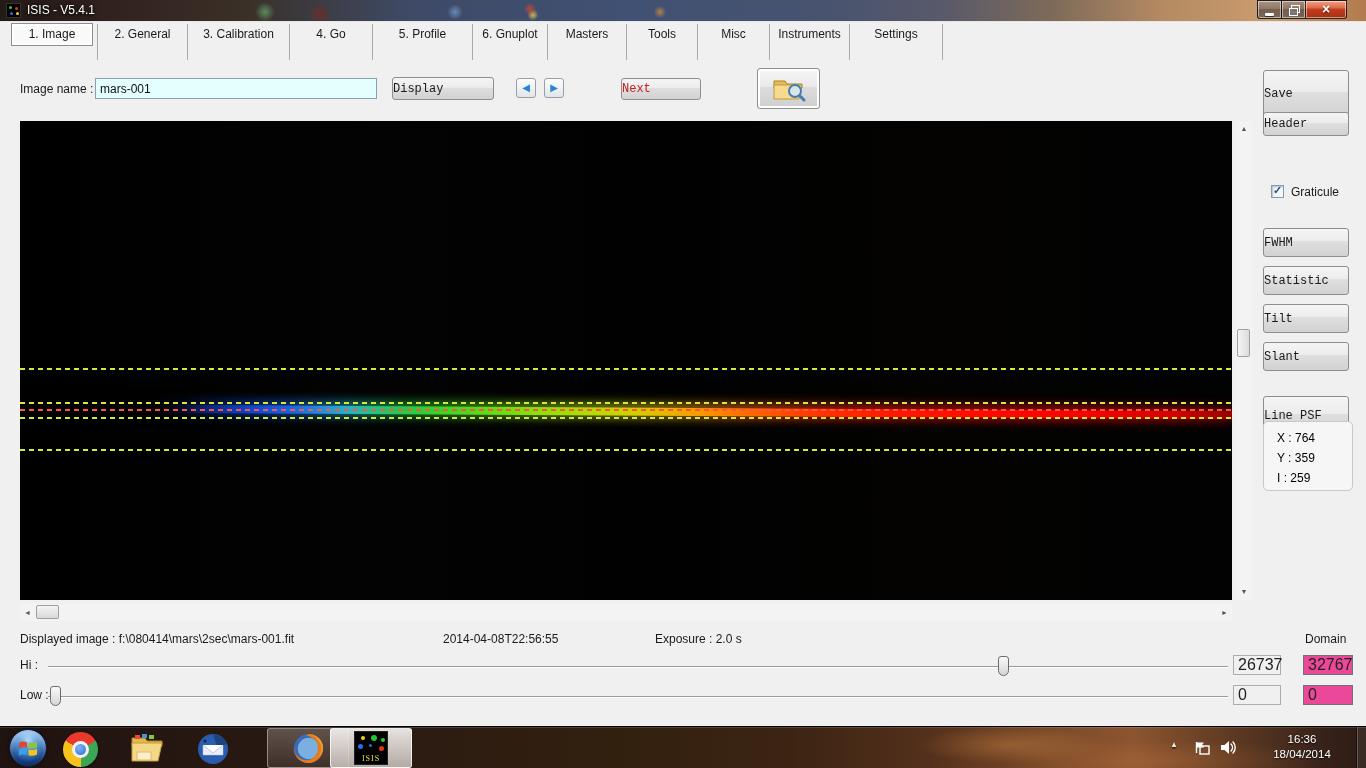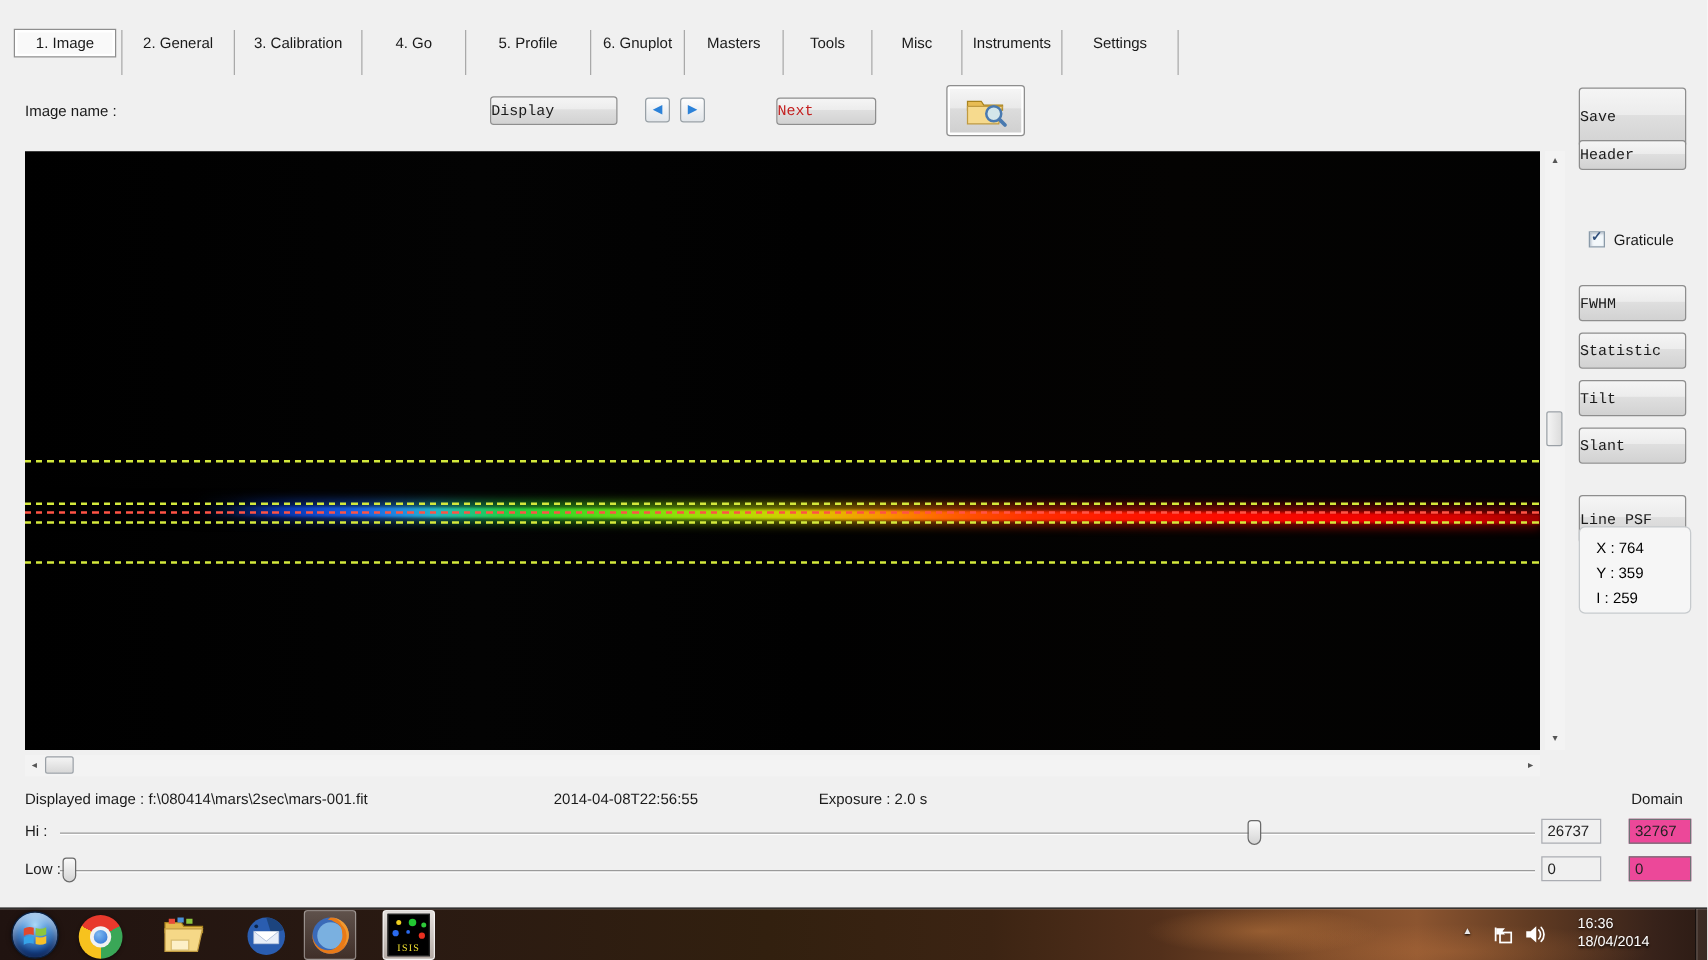--- a/index.html
+++ b/index.html
@@ -74,74 +74,95 @@
   .vscroll { position:absolute; left:1236px; top:121px; width:16px; height:479px; background:#f3f3f3; }
   .vscroll .sb-arrow { position:absolute; left:0; width:16px; height:16px; color:#555; font-size:7px; text-align:center; line-height:16px; }
   .vscroll .thumb { position:absolute; left:1px; top:208px; width:13px; height:28px; background:linear-gradient(90deg,#f4f4f4,#dcdcdc); border:1px solid #9aa0a6; border-radius:2px; }
   .hscroll { position:absolute; left:20px; top:604px; width:1212px; height:17px; background:#f3f3f3; }
   .hscroll .sb-arrow { position:absolute; top:0; width:15px; height:17px; color:#555; font-size:7px; text-align:center; line-height:17px; }
   .hscroll .thumb { position:absolute; left:16px; top:1px; width:23px; height:14px; background:linear-gradient(#f4f4f4,#d8d8d8); border:1px solid #9aa0a6; border-radius:2px; }
 
   
   .track { position:absolute; height:1px; background:#9a9a9a; box-shadow:0 1px 0 #ffffff; }
   .slider-thumb { position:absolute; width:11px; height:20px; background:linear-gradient(#fafafa,#d5d5d5); border:1px solid #6a6a6a; border-radius:4px 4px 7px 7px; }
-  .valbox { position:absolute; width:48px; height:20px; border:1px solid #abadb3; background:#f0f0f0; font-size:12px; line-height:18px; padding-left:4px; color:#222; }
+  .valbox { position:absolute; width:48px; height:20px; border:1px solid #abadb3; background:#f0f0f0; font-size:16px; line-height:18px; padding-left:4px; color:#222; }
   .valbox.edit { background:#ec4899; border:1px solid #6e7175; width:50px; font-family:"Liberation Sans",sans-serif; }
 
   
   .taskbar { position:absolute; left:0; top:726px; width:1366px; height:42px;
     background:
       radial-gradient(ellipse 130px 26px at 1010px 18px, rgba(225,145,75,0.35), transparent 72%),
       radial-gradient(ellipse 220px 30px at 1160px 34px, rgba(205,125,65,0.28), transparent 72%),
       linear-gradient(90deg,#201310 0%,#2a1a12 25%,#32200f 45%,#3c2413 58%,#53301b 68%,#7c4a28 77%,#8c5530 83%,#5f3a22 90%,#37221a 97%,#2c1b14 100%);
     border-top:1px solid #050302; box-shadow:inset 0 1px 0 rgba(255,255,255,0.14); }
   .orb { position:absolute; left:9px; top:2px; width:38px; height:38px; border-radius:50%;
     background:radial-gradient(circle at 50% 28%, #a8d8f8 0%, #4a90d8 32%, #1a4e96 70%, #0c2c5c 100%);
     border:1px solid #0a1e3c; box-shadow:inset 0 5px 7px rgba(255,255,255,0.55), inset 0 -4px 6px rgba(0,0,40,0.45), 0 0 4px rgba(0,0,0,0.5);
     display:flex; align-items:center; justify-content:center; }
   .task-icon { position:absolute; top:3px; }
-  .task-btn { position:absolute; top:1px; width:42px; height:40px; border:1px solid rgba(255,255,255,0.4); border-radius:3px; display:flex; align-items:center; justify-content:center; }
+  .task-btn { position:absolute; top:1px; width:82px; height:40px; border:1px solid rgba(255,255,255,0.4); border-radius:3px; display:flex; align-items:center; justify-content:center;margin-left:24px; }
   .task-btn.ff { background:linear-gradient(rgba(200,190,185,0.35), rgba(120,100,95,0.3)); }
   .task-btn.isis-btn { background:linear-gradient(rgba(245,242,240,0.92), rgba(205,196,190,0.85)); border-color:rgba(255,255,255,0.75); }
   .chrome-icon { width:35px; height:35px; border-radius:50%; position:relative;
     background:conic-gradient(from -60deg, #e8392c 0 120deg, #3aa757 120deg 240deg, #f7c21e 240deg 360deg); box-shadow:0 1px 3px rgba(0,0,0,0.5); }
   .chrome-icon:before { content:""; position:absolute; left:9px; top:9px; width:17px; height:17px; border-radius:50%; background:#f2f2f2; }
   .chrome-icon:after { content:""; position:absolute; left:12px; top:12px; width:11px; height:11px; border-radius:50%; background:radial-gradient(circle at 35% 30%, #7db8f0, #2b6fd4); }
   .isis-icon { position:relative; width:34px; height:34px; background:#000; border:1px solid #222; }
   .isis-icon i { position:absolute; border-radius:50%; }
   .isis-text { position:absolute; left:0; right:0; bottom:1px; text-align:center; font-family:"Liberation Serif",serif; font-size:8px; line-height:8px; color:#f0e030; letter-spacing:1px; }
   .tray { position:absolute; top:0; height:42px; color:#fff; }
   .tray-expand { left:1170px; top:13px; position:absolute; font-size:8px; color:#e8e8e8; text-shadow:0 1px 2px #000; }
-  .clock { position:absolute; left:1262px; top:5px; width:86px; text-align:left; color:#fff; font-size:11.5px; line-height:15px; text-shadow:0 1px 2px rgba(0,0,0,0.9); padding-right:6px; }
+  .clock { position:absolute; left:1262px; top:5px; width:86px; text-align:center; color:#fff; font-size:11.5px; line-height:15px; text-shadow:0 1px 2px rgba(0,0,0,0.9); padding-right:6px; }
   .show-desktop { position:absolute; left:1356px; top:0; width:10px; height:42px; background:rgba(255,255,255,0.07); border-left:1px solid rgba(0,0,0,0.6); box-shadow:inset 1px 0 0 rgba(255,255,255,0.22); }
   .net-bars { display:flex; align-items:flex-end; gap:1px; }
 </style>
 </head>
 <body>
 
 <div class="screen">
 
+  <div class="titlebar">
+    <span class="app-icon">
+      <i style="left:2px;top:2px;width:3px;height:3px;background:#2ec83a"></i>
+      <i style="left:8px;top:3px;width:3px;height:3px;background:#e83020"></i>
+      <i style="left:3px;top:8px;width:3px;height:3px;background:#2a6af0"></i>
+      <i style="left:9px;top:8px;width:3px;height:3px;background:#f0d020"></i>
+    </span>
+    <span class="title-text">ISIS - V5.4.1</span>
+    <div class="win-buttons">
+      <div class="winbtn min">
+          <span class="min-glyph"></span>
+        </div>
+      <div class="winbtn rest">
+          <span class="rest-glyph"></span>
+        </div>
+      <div class="winbtn close">
+          <span class="close-glyph">×</span>
+        </div>
+    </div>
+  </div>
 
   <div class="client"></div>
 
   <div class="tabbar">
     <div class="tab-cell" style="width:91px"><span class="tab-box">1. Image</span></div>
     <div class="tab-cell" style="width:90px"><span>2. General</span></div>
     <div class="tab-cell" style="width:102px"><span>3. Calibration</span></div>
     <div class="tab-cell" style="width:83px"><span>4. Go</span></div>
     <div class="tab-cell" style="width:100px"><span>5. Profile</span></div>
     <div class="tab-cell" style="width:75px"><span>6. Gnuplot</span></div>
     <div class="tab-cell" style="width:79px"><span>Masters</span></div>
     <div class="tab-cell" style="width:71px"><span>Tools</span></div>
     <div class="tab-cell" style="width:72px"><span>Misc</span></div>
     <div class="tab-cell" style="width:80px"><span>Instruments</span></div>
     <div class="tab-cell" style="width:93px"><span>Settings</span></div>
   </div>
 
   <span class="lbl" style="left:20px;top:82px">Image name :</span>
+  <input class="name-input" value="mars-001" style="">
   <button class="win-btn" style="left:392px;top:77px;width:102px;height:23px">Display</button>
   <div class="arrow-btn" style="left:516px">
       <span>◀</span>
     </div>
   <div class="arrow-btn" style="left:544px">
       <span>▶</span>
     </div>
   <button class="win-btn next-btn" style="left:621px;top:78px;width:80px;height:22px">Next</button>
   <div class="folder-btn">
     <svg width="36" height="29" viewBox="0 0 36 29">

